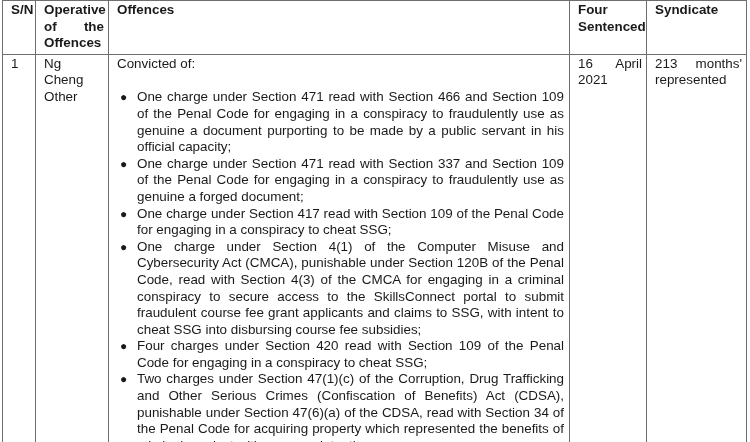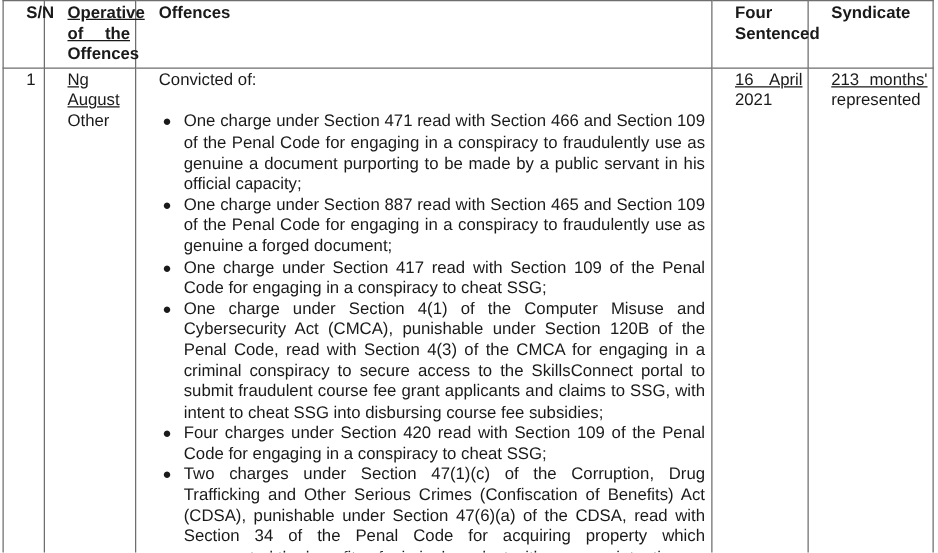--- a/index.html
+++ b/index.html
@@ -22,21 +22,21 @@
       border-collapse: collapse;
       table-layout: fixed;
       width: 745px;
       font-size: 13.4px;
       line-height: 16.6px;
     }
     table.sentences th,
     table.sentences td {
       border: 1.5px solid #6e6e6e;
       vertical-align: top;
-      padding: 1px 4px 2px 18px;
+      padding: 1px 4px 2px 8px;
       text-align: justify;
       text-align-last: left;
     }
     table.sentences th {
       font-weight: bold;
       text-align: left;
       height: 44px;
     }
     table.sentences tr.data-row td {
       height: 440px;
@@ -67,21 +67,20 @@
     ul.offence-list li .bullet {
       position: absolute;
       left: 3px;
       top: 0;
       font-size: 12px;
     }
     .justify-line {
       display: block;
       text-align: justify;
       text-align-last: justify;
-      text-decoration: underline;
     }
   </style>
 </head>
 <body>
 
 <table class="sentences">
   <colgroup>
     <col class="col-sn">
     <col class="col-op">
     <col class="col-off">
@@ -97,28 +96,28 @@
       </th>
       <th><span>Offences</span></th>
       <th><span>Four Sentenced</span></th>
       <th><span>Syndicate</span></th>
     </tr>
   </thead>
   <tbody>
     <tr class="data-row">
       <td><span>1</span></td>
       <td>
-        <span class="justify-line">Ng August</span>
+        <span class="justify-line">Ng Cheng</span>
         <span>Other</span>
       </td>
       <td>
         <p class="intro">Convicted of:</p>
         <ul class="offence-list">
           <li><span class="bullet">●</span><span>One charge under Section 471 read with Section 466 and Section 109 of the Penal Code for engaging in a conspiracy to fraudulently use as genuine a document purporting to be made by a public servant in his official capacity;</span></li>
-          <li><span class="bullet">●</span><span>One charge under Section 887 read with Section 465 and Section 109 of the Penal Code for engaging in a conspiracy to fraudulently use as genuine a forged document;</span></li>
+          <li><span class="bullet">●</span><span>One charge under Section 471 read with Section 337 and Section 109 of the Penal Code for engaging in a conspiracy to fraudulently use as genuine a forged document;</span></li>
           <li><span class="bullet">●</span><span>One charge under Section 417 read with Section 109 of the Penal Code for engaging in a conspiracy to cheat SSG;</span></li>
           <li><span class="bullet">●</span><span>One charge under Section 4(1) of the Computer Misuse and Cybersecurity Act (CMCA), punishable under Section 120B of the Penal Code, read with Section 4(3) of the CMCA for engaging in a criminal conspiracy to secure access to the SkillsConnect portal to submit fraudulent course fee grant applicants and claims to SSG, with intent to cheat SSG into disbursing course fee subsidies;</span></li>
           <li><span class="bullet">●</span><span>Four charges under Section 420 read with Section 109 of the Penal Code for engaging in a conspiracy to cheat SSG;</span></li>
           <li><span class="bullet">●</span><span>Two charges under Section 47(1)(c) of the Corruption, Drug Trafficking and Other Serious Crimes (Confiscation of Benefits) Act (CDSA), punishable under Section 47(6)(a) of the CDSA, read with Section 34 of the Penal Code for acquiring property which represented the benefits of criminal conduct with common intention;</span></li>
         </ul>
       </td>
       <td>
         <span class="justify-line">16 April</span>
         <span>2021</span>
       </td>

